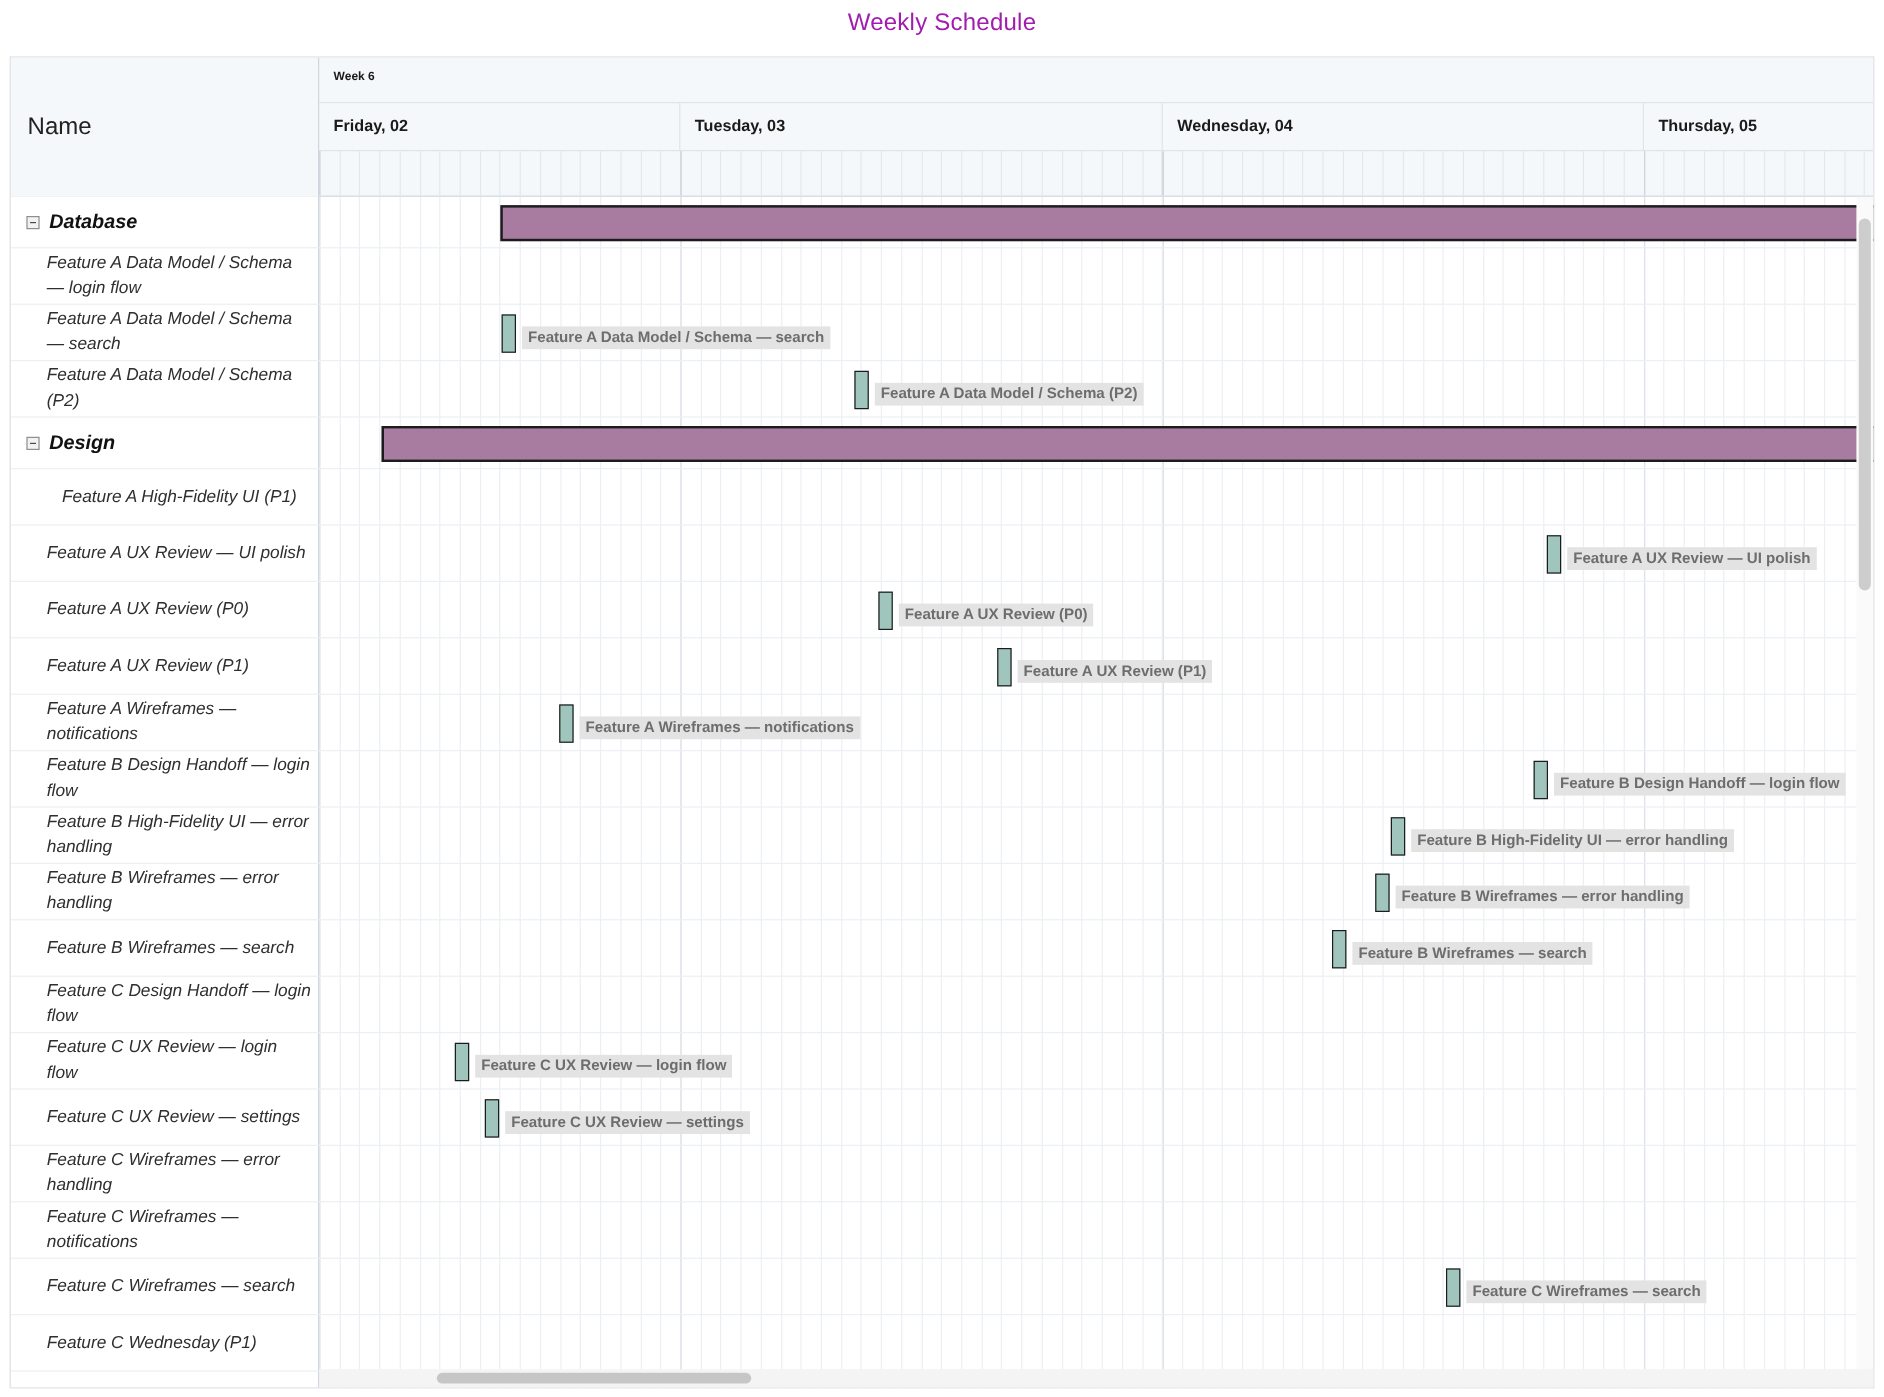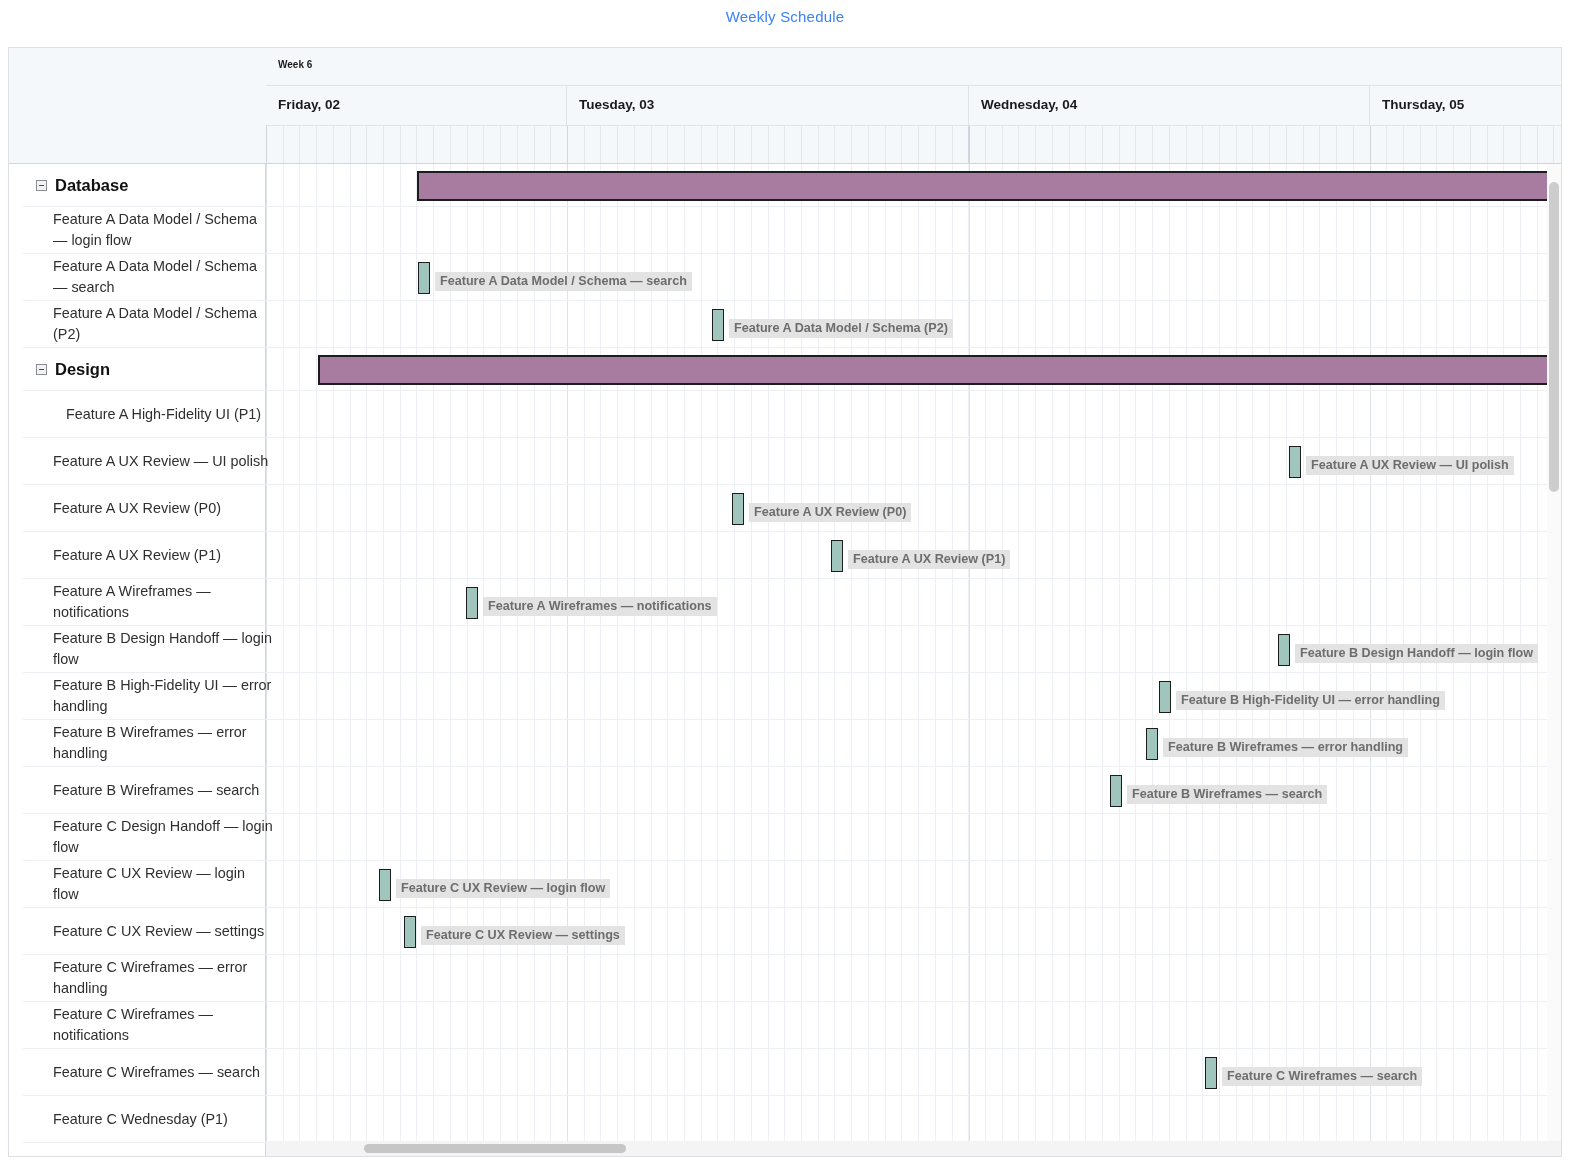--- a/index.html
+++ b/index.html
@@ -17,22 +17,22 @@
     height: 1164px;
     background: #ffffff;
   }
 
   
   .chart-title {
     position: absolute;
     left: 0; top: 8px;
     width: 1570px;
     text-align: center;
-    font-size: 15px;
-    color: #3b82f6;
+    font-size: 20px;
+    color: #a21caf;
     font-weight: 400;
     letter-spacing: .2px;
   }
 
   
   .grid-frame {
     position: absolute;
     left: 8px; top: 47px;
     width: 1554px; height: 1110px;
     border: 1px solid #dcdfe3;
@@ -121,23 +121,23 @@
     width: 1297px; height: 994px;
     background: #ffffff;
   }
   .v-line {
     position: absolute; top: 0; height: 994px;
     width: 1px; background: #eceff3;
   }
   .v-line.day-start { background: #dde2e8; }
   .name-cell {
     position: absolute;
-    left: 14px; width: 257px;
+    left: 0; width: 257px;
     border-bottom: 1px solid #eceff3;
-    display: flex; align-items: center;
+    display: flex; align-items: center; font-style: italic;
   }
   .name-cell .txt {
     font-size: 14.4px;
     color: #2f2f2f;
     line-height: 21px;
     padding-left: 30px;
     padding-right: 6px;
   }
   .name-cell.summary .txt {
     font-weight: bold;
@@ -227,20 +227,23 @@
 </head>
 <body>
 
 <div id="gantt-root">
 
   <div class="chart-title">Weekly Schedule</div>
 
   <div class="grid-frame">
 
     <div class="header-band">
+      <div class="name-header">
+        <span class="name-header-label">Name</span>
+      </div>
       <div class="week-row">
         <span class="week-label">Week 6</span>
       </div>
       <div class="days-row" id="days-row">
           <div class="day-cell" style="left: 0px; width: 301px;">
             <span>Friday, 02</span>
           </div>
           <div class="day-cell" style="left: 301px; width: 402px;">
             <span>Tuesday, 03</span>
           </div>

